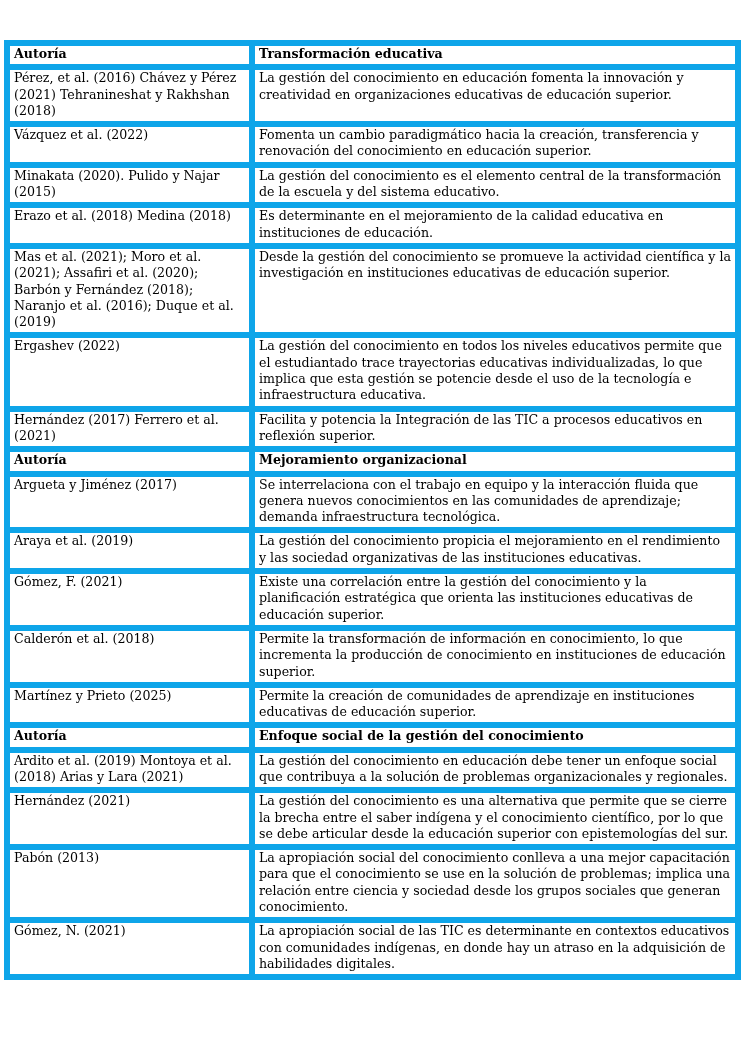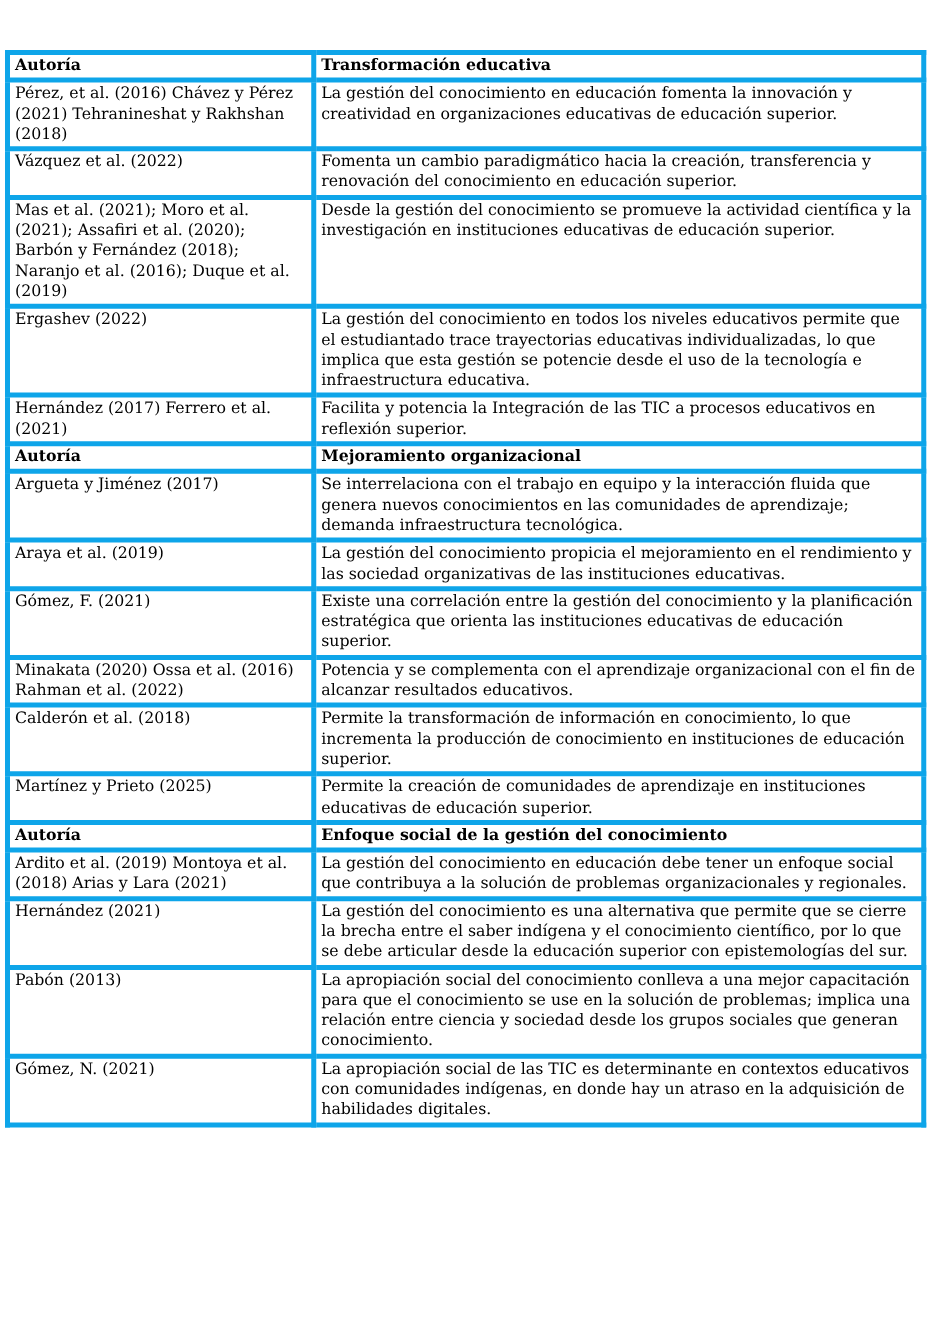--- a/index.html
+++ b/index.html
@@ -15,21 +15,21 @@
     width: 744px;
     height: 1056px;
     padding: 40px 3px 0 4px;
   }
   table.review-table {
     border-collapse: collapse;
     width: 100%;
     table-layout: fixed;
   }
   .review-table td {
-    border: 4px solid #0ea5e9;
+    border: 6px solid #0ea5e9;
     vertical-align: top;
     padding: 0px 4px 2px 4px;
     font-size: 12.6px;
     line-height: 16.3px;
     overflow: hidden;
     word-wrap: break-word;
   }
   .review-table tr.header-row td {
     font-weight: bold;
   }
@@ -50,20 +50,28 @@
         </tr>
         <tr>
           <td>Pérez, et al. (2016) Chávez y Pérez (2021) Tehranineshat y Rakhshan (2018)</td>
           <td>La gestión del conocimiento en educación fomenta la innovación y creatividad en organizaciones educativas de educación superior.</td>
         </tr>
         <tr>
           <td>Vázquez et al. (2022)</td>
           <td>Fomenta un cambio paradigmático hacia la creación, transferencia y renovación del conocimiento en educación superior.</td>
         </tr>
         <tr>
+          <td>Minakata (2020). Pulido y Najar (2015)</td>
+          <td>La gestión del conocimiento es el elemento central de la transformación de la escuela y del sistema educativo.</td>
+        </tr>
+        <tr>
+          <td>Erazo et al. (2018) Medina (2018)</td>
+          <td>Es determinante en el mejoramiento de la calidad educativa en instituciones de educación.</td>
+        </tr>
+        <tr>
           <td>Mas et al. (2021); Moro et al. (2021); Assafiri et al. (2020); Barbón y Fernández (2018); Naranjo et al. (2016); Duque et al. (2019)</td>
           <td>Desde la gestión del conocimiento se promueve la actividad científica y la investigación en instituciones educativas de educación superior.</td>
         </tr>
         <tr>
           <td>Ergashev (2022)</td>
           <td>La gestión del conocimiento en todos los niveles educativos permite que el estudiantado trace trayectorias educativas individualizadas, lo que implica que esta gestión se potencie desde el uso de la tecnología e infraestructura educativa.</td>
         </tr>
         <tr>
           <td>Hernández (2017) Ferrero et al. (2021)</td>
           <td>Facilita y potencia la Integración de las TIC a procesos educativos en reflexión superior.</td>
@@ -76,24 +84,20 @@
           <td>Argueta y Jiménez (2017)</td>
           <td>Se interrelaciona con el trabajo en equipo y la interacción fluida que genera nuevos conocimientos en las comunidades de aprendizaje; demanda infraestructura tecnológica.</td>
         </tr>
         <tr>
           <td>Araya et al. (2019)</td>
           <td>La gestión del conocimiento propicia el mejoramiento en el rendimiento y las sociedad organizativas de las instituciones educativas.</td>
         </tr>
         <tr>
           <td>Gómez, F. (2021)</td>
           <td>Existe una correlación entre la gestión del conocimiento y la planificación estratégica que orienta las instituciones educativas de educación superior.</td>
-        </tr>
-        <tr>
-          <td>Minakata (2020) Ossa et al. (2016) Rahman et al. (2022)</td>
-          <td>Potencia y se complementa con el aprendizaje organizacional con el fin de alcanzar resultados educativos.</td>
         </tr>
         <tr>
           <td>Calderón et al. (2018)</td>
           <td>Permite la transformación de información en conocimiento, lo que incrementa la producción de conocimiento en instituciones de educación superior.</td>
         </tr>
         <tr>
           <td>Martínez y Prieto (2025)</td>
           <td>Permite la creación de comunidades de aprendizaje en instituciones educativas de educación superior.</td>
         </tr>
         <tr class="header-row">

